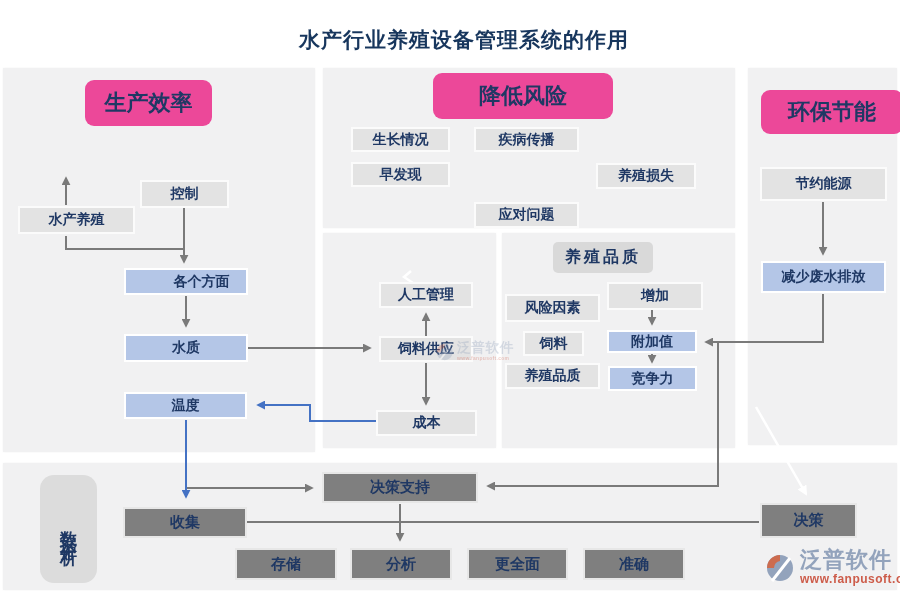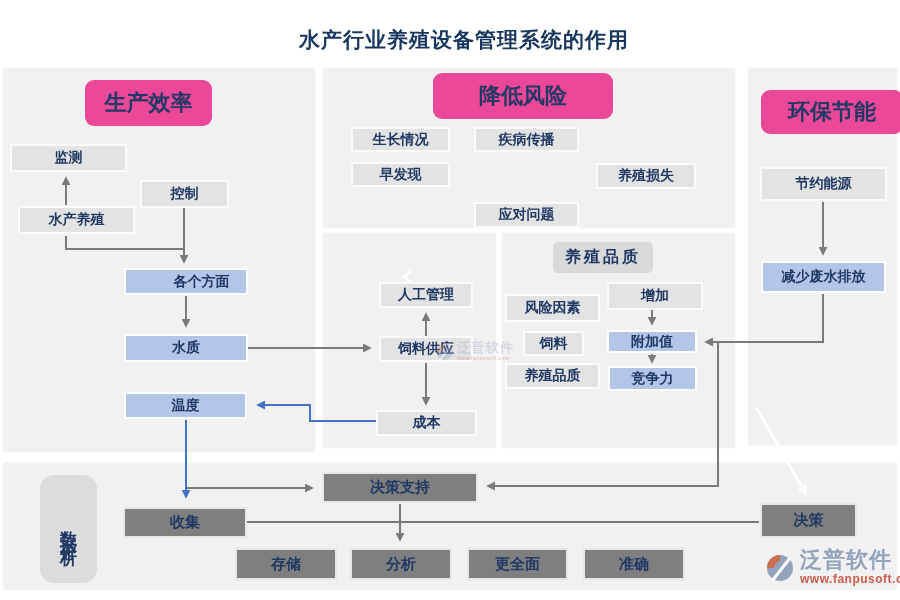--- a/index.html
+++ b/index.html
@@ -79,21 +79,20 @@
       <path d="M413,283 L404,277 L411,271"></path>
     </g>
   </svg>
 
   <div class="node h" style="left:85px;top:80px;width:127px;height:46px;">生产效率</div>
   <div class="node h" style="left:433px;top:73px;width:180px;height:46px;">降低风险</div>
   <div class="node h h-quality" style="left:553px;top:242px;width:100px;height:31px;">养殖品质</div>
   <div class="node h" style="left:761px;top:90px;width:142px;height:44px;">环保节能</div>
   <div class="node h v-head" style="left:40px;top:475px;width:57px;height:108px;">数据分析</div>
 
-  <div class="node g" style="left:10px;top:144px;width:117px;height:28px;">监测</div>
   <div class="node g" style="left:140px;top:180px;width:89px;height:28px;">控制</div>
   <div class="node g" style="left:18px;top:206px;width:117px;height:28px;">水产养殖</div>
   <div class="node b" style="left:124px;top:268px;width:124px;height:27px;padding-left:31px;">各个方面</div>
   <div class="node b" style="left:124px;top:334px;width:124px;height:28px;">水质</div>
   <div class="node b" style="left:124px;top:392px;width:123px;height:27px;">温度</div>
 
   <div class="node g" style="left:351px;top:127px;width:99px;height:25px;">生长情况</div>
   <div class="node g" style="left:474px;top:127px;width:105px;height:25px;">疾病传播</div>
   <div class="node g" style="left:351px;top:162px;width:99px;height:25px;">早发现</div>
   <div class="node g" style="left:474px;top:162px;width:105px;height:26px;margin-top:40px;">应对问题</div>

